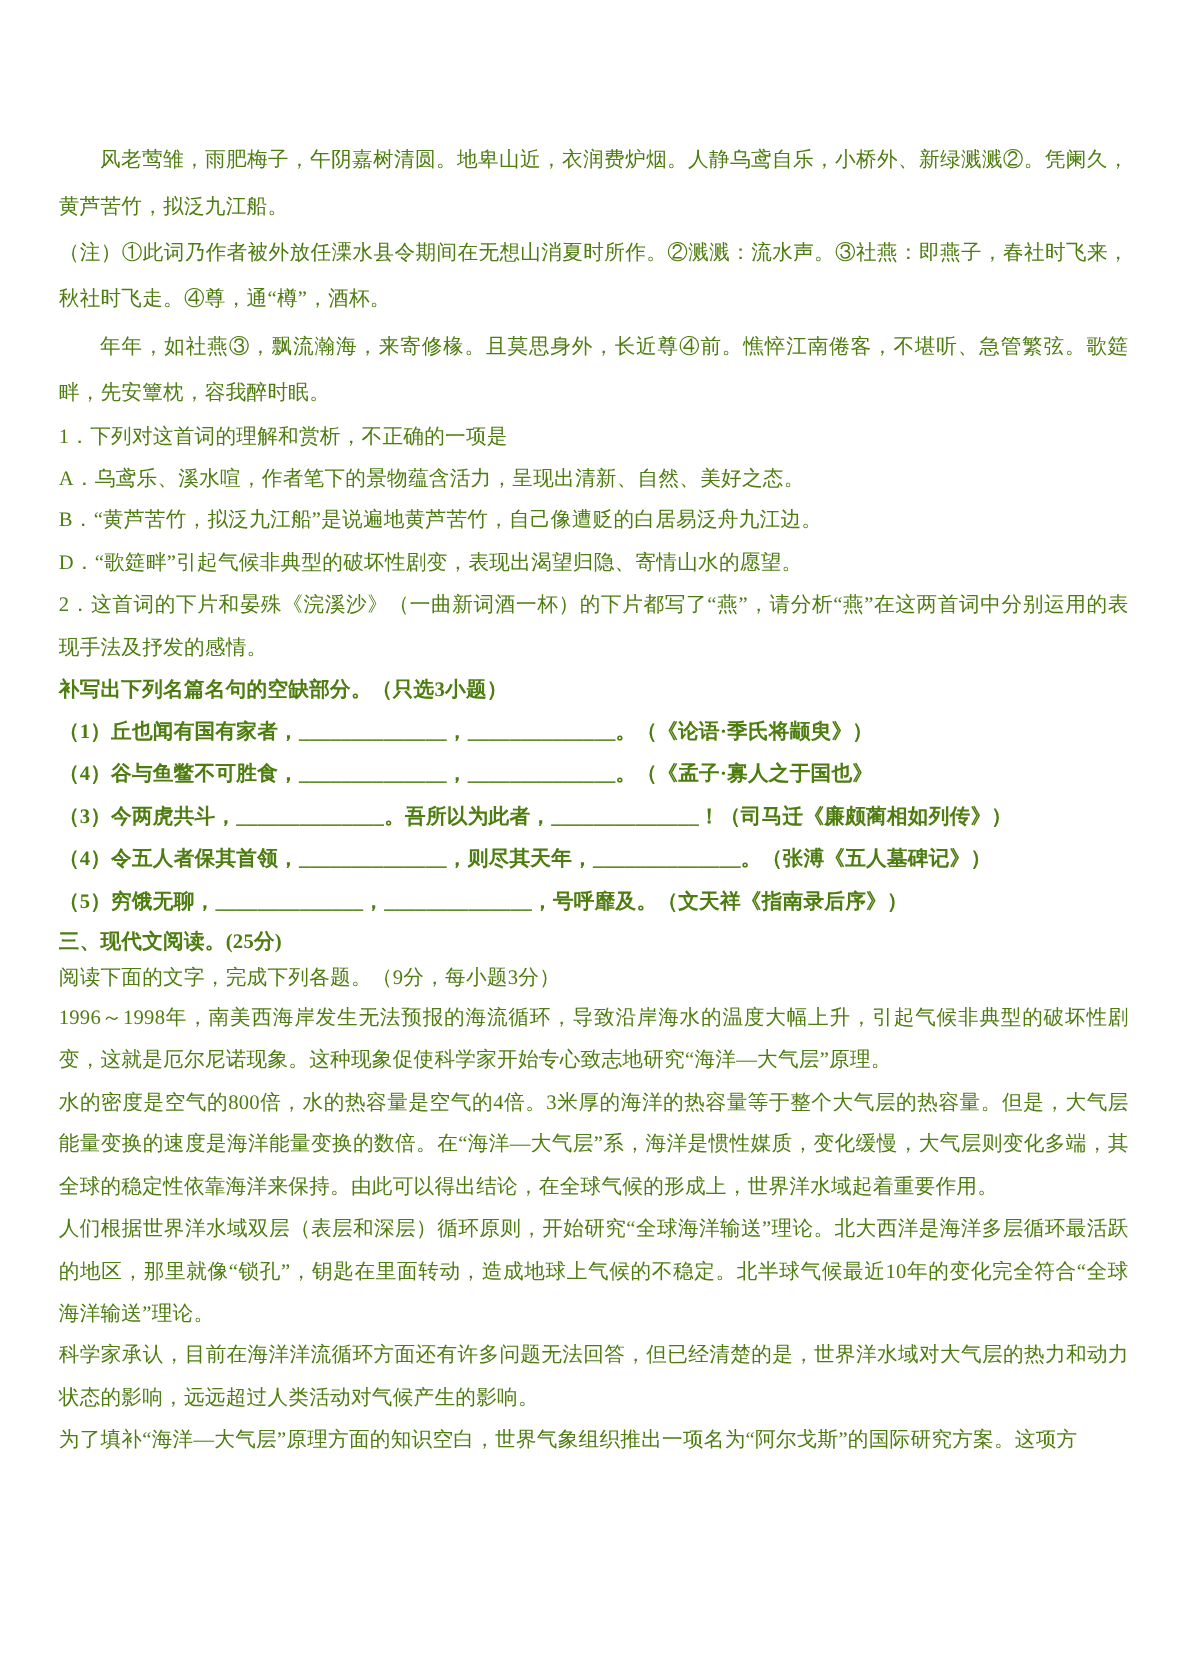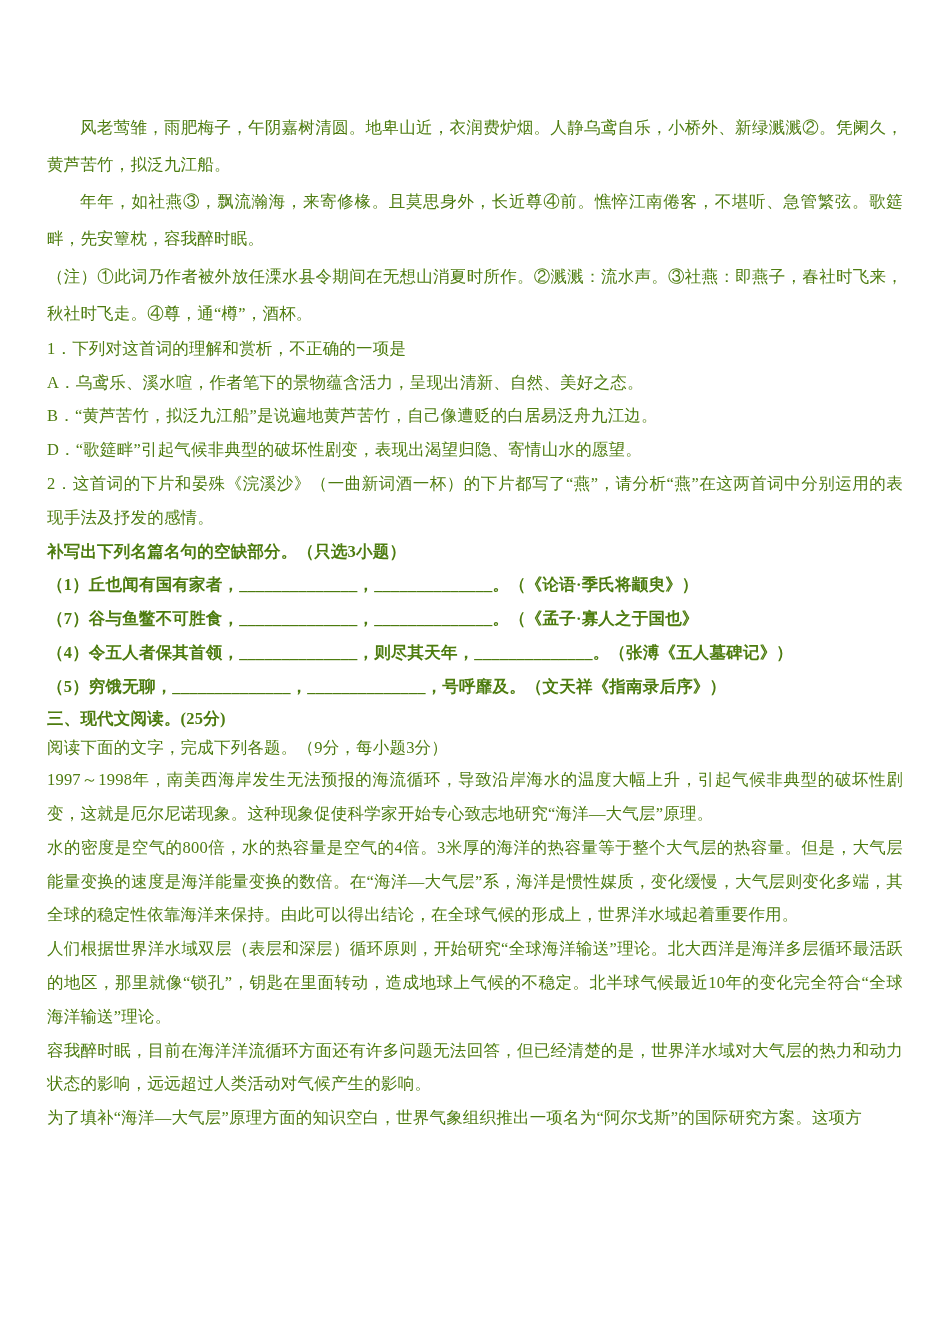--- a/index.html
+++ b/index.html
@@ -32,44 +32,45 @@
   .tight { line-height: 1.8; }
   section { margin: 0; padding: 0; }
 </style>
 </head>
 <body>
 
 <div class="page">
 
   <section>
     <p class="para upper indent">风老莺雏，雨肥梅子，午阴嘉树清圆。地卑山近，衣润费炉烟。人静乌鸢自乐，小桥外、新绿溅溅②。凭阑久，黄芦苦竹，拟泛九江船。</p>
+    <p class="para upper">（注）①此词乃作者被外放任溧水县令期间在无想山消夏时所作。②溅溅：流水声。③社燕：即燕子，春社时飞来，秋社时飞走。④尊，通“樽”，酒杯。</p>
     <p class="para upper indent">年年，如社燕③，飘流瀚海，来寄修椽。且莫思身外，长近尊④前。憔悴江南倦客，不堪听、急管繁弦。歌筵畔，先安簟枕，容我醉时眠。</p>
-    <p class="para upper">（注）①此词乃作者被外放任溧水县令期间在无想山消夏时所作。②溅溅：流水声。③社燕：即燕子，春社时飞来，秋社时飞走。④尊，通“樽”，酒杯。</p>
   </section>
 
   <section>
     <p class="para">1．下列对这首词的理解和赏析，不正确的一项是</p>
     <p class="para">A．乌鸢乐、溪水喧，作者笔下的景物蕴含活力，呈现出清新、自然、美好之态。</p>
     <p class="para">B．“黄芦苦竹，拟泛九江船”是说遍地黄芦苦竹，自己像遭贬的白居易泛舟九江边。</p>
     <p class="para">D．“歌筵畔”引起气候非典型的破坏性剧变，表现出渴望归隐、寄情山水的愿望。</p>
   </section>
 
   <p class="para">2．这首词的下片和晏殊《浣溪沙》（一曲新词酒一杯）的下片都写了“燕”，请分析“燕”在这两首词中分别运用的表现手法及抒发的感情。</p>
 
   <section>
     <p class="para bold">补写出下列名篇名句的空缺部分。（只选3小题）</p>
     <p class="para bold">（1）丘也闻有国有家者，______________，______________。（《论语·季氏将颛臾》）</p>
-    <p class="para bold">（7）谷与鱼鳖不可胜食，______________，______________。（《孟子·寡人之于国也》</p>
+    <p class="para bold">（4）谷与鱼鳖不可胜食，______________，______________。（《孟子·寡人之于国也》</p>
+    <p class="para bold">（3）今两虎共斗，______________。吾所以为此者，______________！（司马迁《廉颇蔺相如列传》）</p>
     <p class="para bold">（4）令五人者保其首领，______________，则尽其天年，______________。（张溥《五人墓碑记》）</p>
     <p class="para bold">（5）穷饿无聊，______________，______________，号呼靡及。（文天祥《指南录后序》）</p>
   </section>
 
   <section>
     <p class="para bold tight">三、现代文阅读。(25分)</p>
     <p class="para tight">阅读下面的文字，完成下列各题。（9分，每小题3分）</p>
-    <p class="para">1997～1998年，南美西海岸发生无法预报的海流循环，导致沿岸海水的温度大幅上升，引起气候非典型的破坏性剧变，这就是厄尔尼诺现象。这种现象促使科学家开始专心致志地研究“海洋—大气层”原理。</p>
+    <p class="para">1996～1998年，南美西海岸发生无法预报的海流循环，导致沿岸海水的温度大幅上升，引起气候非典型的破坏性剧变，这就是厄尔尼诺现象。这种现象促使科学家开始专心致志地研究“海洋—大气层”原理。</p>
     <p class="para">水的密度是空气的800倍，水的热容量是空气的4倍。3米厚的海洋的热容量等于整个大气层的热容量。但是，大气层能量变换的速度是海洋能量变换的数倍。在“海洋—大气层”系，海洋是惯性媒质，变化缓慢，大气层则变化多端，其全球的稳定性依靠海洋来保持。由此可以得出结论，在全球气候的形成上，世界洋水域起着重要作用。</p>
     <p class="para">人们根据世界洋水域双层（表层和深层）循环原则，开始研究“全球海洋输送”理论。北大西洋是海洋多层循环最活跃的地区，那里就像“锁孔”，钥匙在里面转动，造成地球上气候的不稳定。北半球气候最近10年的变化完全符合“全球海洋输送”理论。</p>
-    <p class="para">容我醉时眠，目前在海洋洋流循环方面还有许多问题无法回答，但已经清楚的是，世界洋水域对大气层的热力和动力状态的影响，远远超过人类活动对气候产生的影响。</p>
+    <p class="para">科学家承认，目前在海洋洋流循环方面还有许多问题无法回答，但已经清楚的是，世界洋水域对大气层的热力和动力状态的影响，远远超过人类活动对气候产生的影响。</p>
     <p class="para">为了填补“海洋—大气层”原理方面的知识空白，世界气象组织推出一项名为“阿尔戈斯”的国际研究方案。这项方</p>
   </section>
 
 </div>
 
 </body></html>

